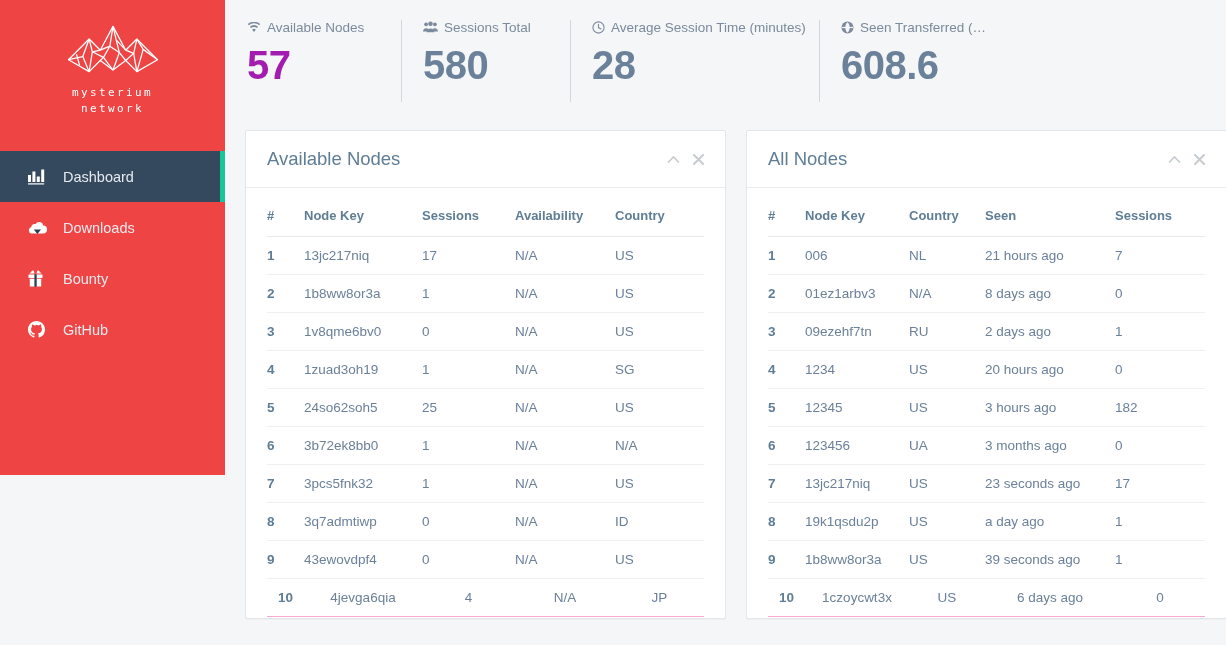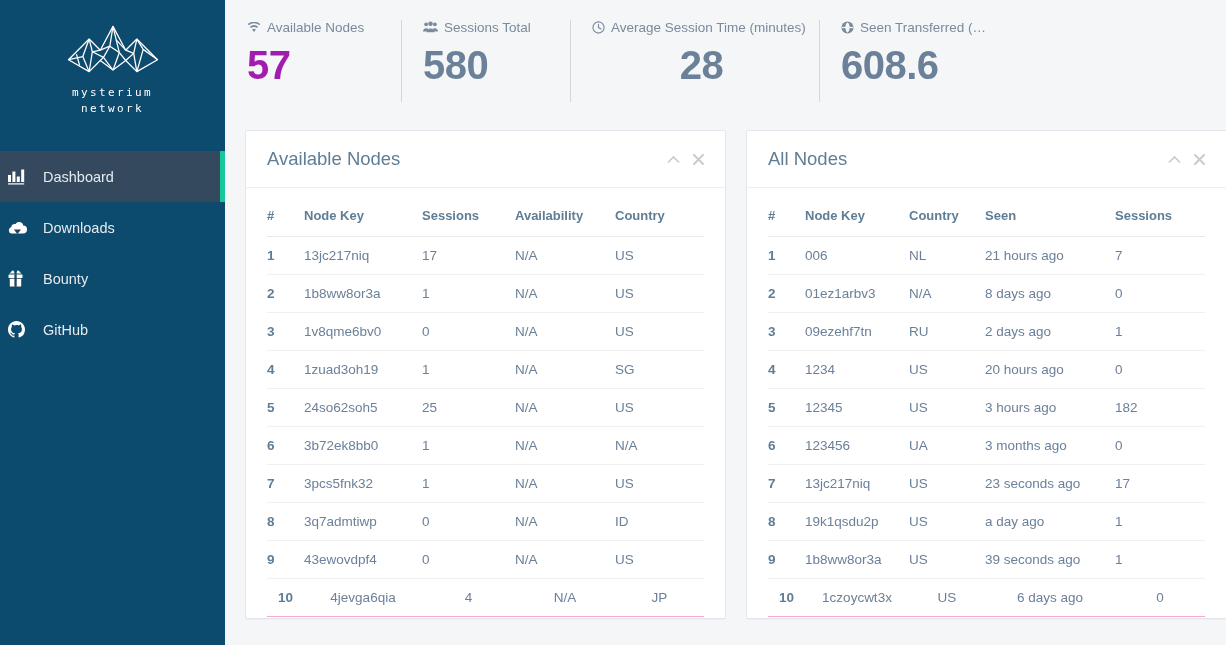--- a/index.html
+++ b/index.html
@@ -6,22 +6,22 @@
   html, body {
     width: 1226px; height: 645px;
     background: #f5f6f7;
     font-family: "Liberation Sans", sans-serif;
     overflow: hidden;
   }
   #app { position: relative; width: 1226px; height: 645px; display: flex; }
 
   
   .sidebar {
-    width: 225px; height: 645px;
-    background: #0c4a6e;
+    width: 225px; height: 475px;
+    background: #ef4444;
     flex: 0 0 225px;
     position: relative;
   }
   .brand {
     padding: 16px 0 0 0;
     display: flex; flex-direction: column; align-items: center;
     height: 145px;
   }
   .brand-logo { width: 96px; height: 62px; display: block; }
   .brand-text {
@@ -32,21 +32,21 @@
     font-size: 11px;
     letter-spacing: 2.4px;
     line-height: 16px;
   }
   .brand-text .l2 { letter-spacing: 2.4px; }
 
   .nav { margin-top: 6px; }
   .nav-item {
     height: 51px;
     display: flex; align-items: center;
-    padding-left: 8px;
+    padding-left: 28px;
     color: #e6eaee;
     font-size: 14.5px;
     cursor: pointer;
     position: relative;
   }
   .nav-item .nav-ico {
     width: 26px; height: 20px;
     display: flex; align-items: center; justify-content: flex-start;
     margin-right: 9px;
     color: #ffffff;
@@ -102,21 +102,21 @@
     font-weight: bold;
     line-height: 48px;
     margin-top: 5px;
     color: #6b8099;
     letter-spacing: -0.5px;
   }
   .stat-value.accent { color: #a21caf; }
 
   .stat.s0 { width: 176px; }
   .stat.s1 { width: 169px; }
-  .stat.s2 { width: 249px; text-align: center; }
+  .stat.s2 { width: 249px; }
   .stat.s3 { width: 260px; }
 
   
   .panels {
     display: flex;
     gap: 20px;
     padding: 0 20px 0 20px;
   }
   .panel {
     background: #ffffff;

